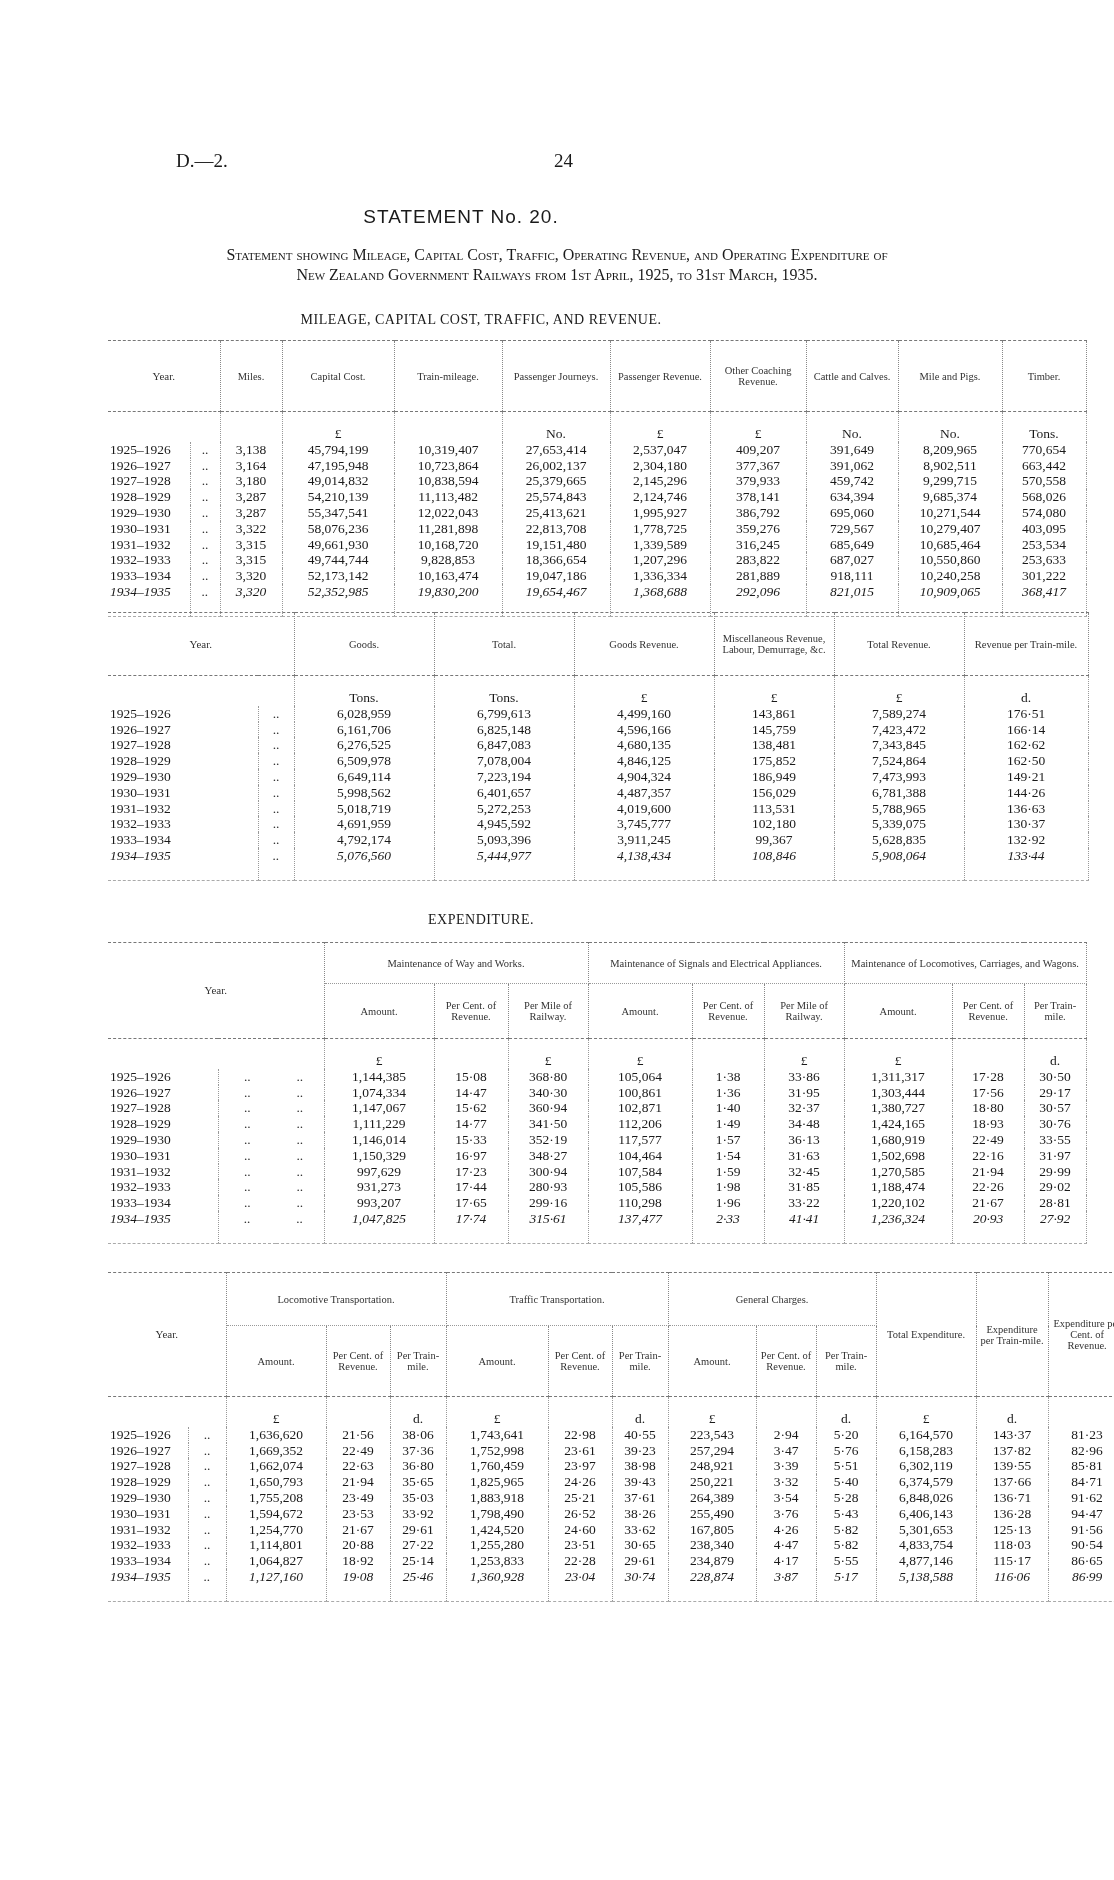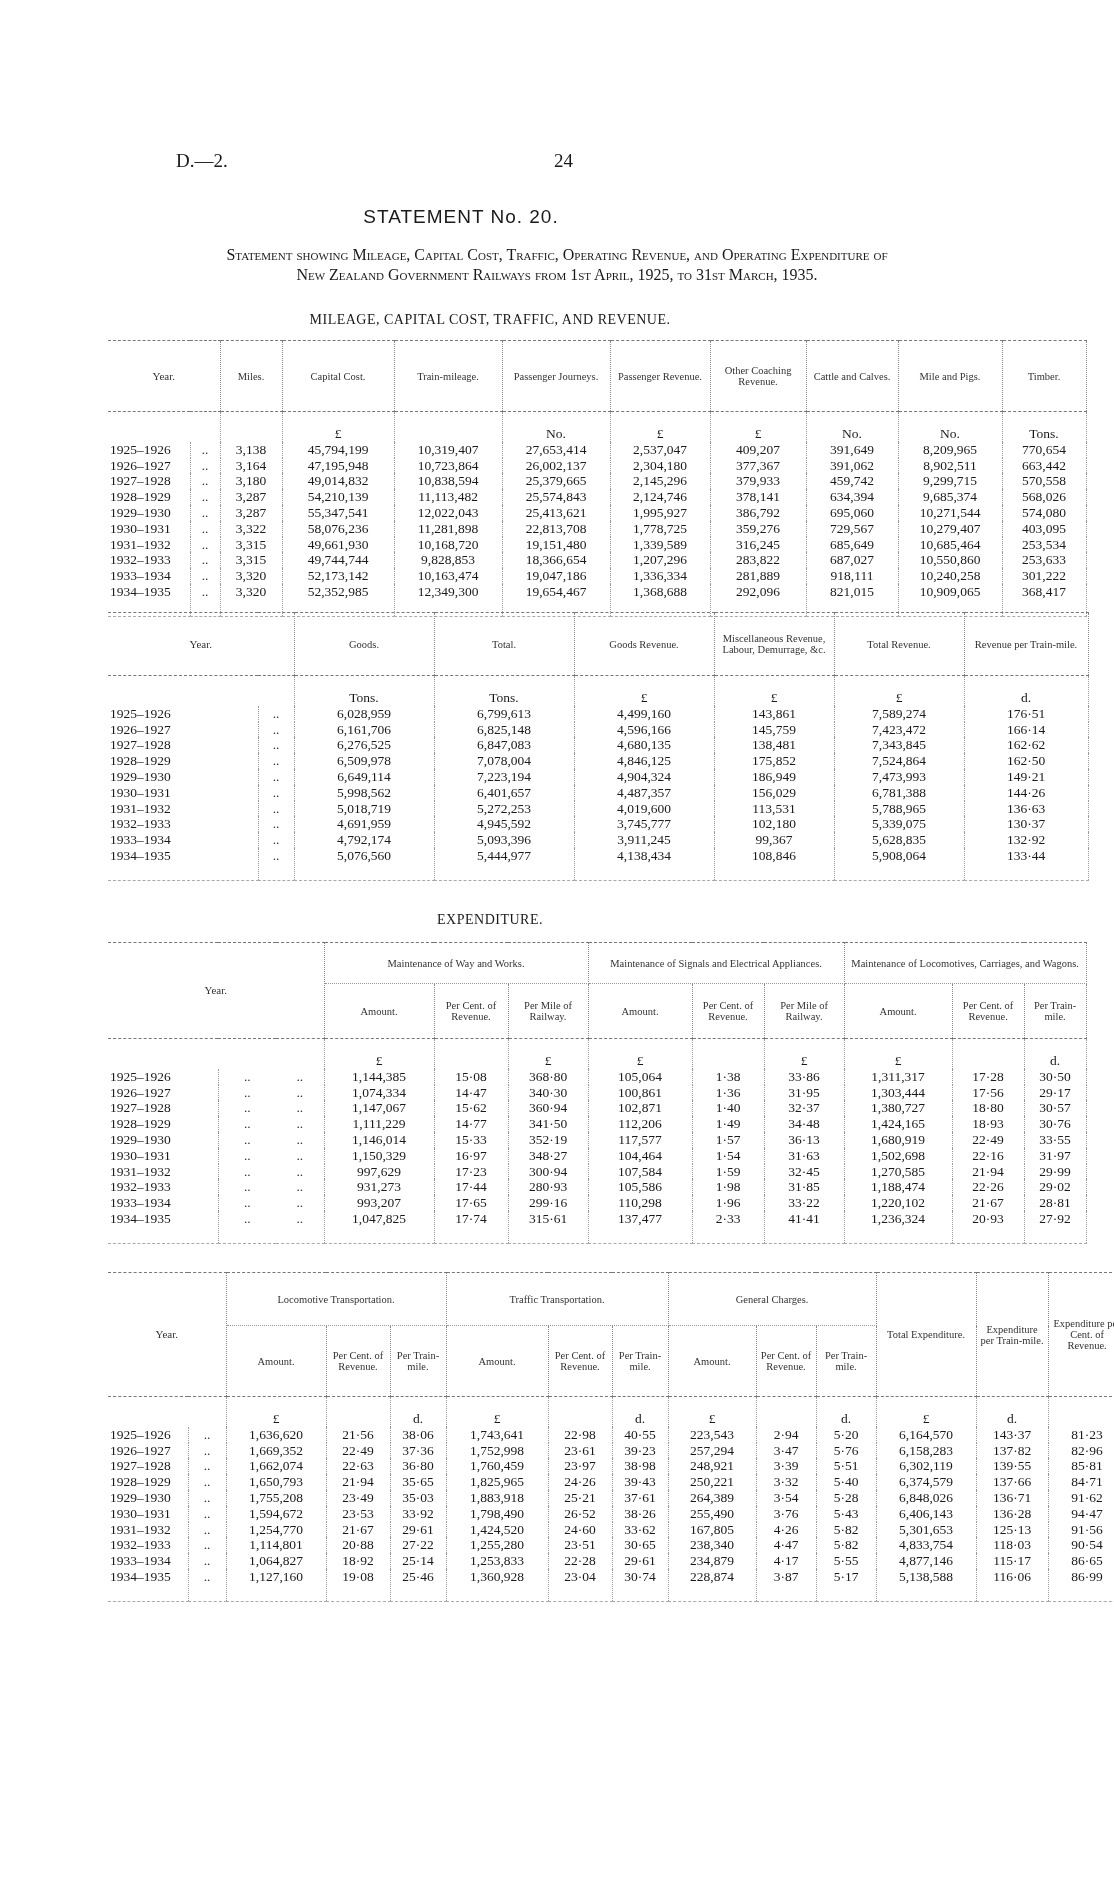--- a/index.html
+++ b/index.html
@@ -12,21 +12,21 @@
   .page-num { position: absolute; left: 546px; top: 0; font-size: 19px; font-family: "Liberation Serif", serif; }
   .statement-title {
     position: absolute; top: 206px; left: 0; width: 922px; text-align: center;
     font-family: "Liberation Sans", sans-serif; font-size: 19px; letter-spacing: 1px;
   }
   .subtitle {
     position: absolute; top: 245px; left: 100px; width: 914px; text-align: center;
     font-family: "Liberation Serif", serif; font-size: 16px; font-variant: small-caps; line-height: 20px;
   }
   .section-title {
-    position: absolute; left: 17px; width: 946px; text-align: center;
+    position: absolute; left: 8px; width: 946px; text-align: center;
     font-family: "Liberation Serif", serif; font-size: 14px; letter-spacing: 0.5px;
   }
   table.stat {
     position: absolute; border-collapse: collapse;
     font-family: "Liberation Serif", serif; font-size: 13.5px; color: #1a1a1a;
     table-layout: fixed;
   }
   table.stat thead th {
     font-weight: normal; font-size: 10.5px; line-height: 11px; color: #333;
     border-left: 1px dotted #888; border-right: 1px dotted #888;
@@ -38,21 +38,21 @@
   table.stat thead th.group { border-bottom: 1px dotted #999; }
   table.stat thead th.yearh { border-left: none; font-size: 11px; }
   table.stat tbody td {
     padding: 0 4px; line-height: 15.8px; text-align: center; white-space: nowrap;
     border-left: 1px dotted #999; border-right: 1px dotted #999;
   }
   table.stat tbody td.year { border-left: none; text-align: left; padding-left: 2px; margin-left: 15px; }
   table.stat tbody td.dots { border-left: none; border-right: none; text-align: center; color: #333; }
   table.stat tbody td.dots + td { }
   table.stat tbody tr.unit td { padding-top: 14px; }
-  table.stat tbody tr.last td { padding-bottom: 16px; }
+  table.stat tbody tr.last td { padding-bottom: 16px; font-style: italic; }
   #t1 { top: 340px; left: 108px; width: 918px; }
   #t2 { top: 612px; left: 108px; width: 918px; }
   #t3 { top: 942px; left: 108px; width: 918px; }
   #t4 { top: 1272px; left: 108px; width: 918px; }
   #t1 thead th { height: 64px; }
   #t2 thead th { height: 56px; }
   #t3 thead tr.g th { height: 34px; }
   #t3 thead tr.s th { height: 48px; }
   #t4 thead tr.g th { height: 46px; }
   #t4 thead tr.s th { height: 64px; }
@@ -229,21 +229,21 @@
         <td>281,889</td>
         <td>918,111</td>
         <td>10,240,258</td>
         <td>301,222</td>
       </tr>
       <tr class="last">
         <td class="year">1934–1935</td>
         <td class="dots">..</td>
         <td>3,320</td>
         <td>52,352,985</td>
-        <td>12,349,300</td>
+        <td>19,830,200</td>
         <td>19,654,467</td>
         <td>1,368,688</td>
         <td>292,096</td>
         <td>821,015</td>
         <td>10,909,065</td>
         <td>368,417</td>
       </tr>
     </tbody>
   </table>
 <table class="stat" id="t2">

